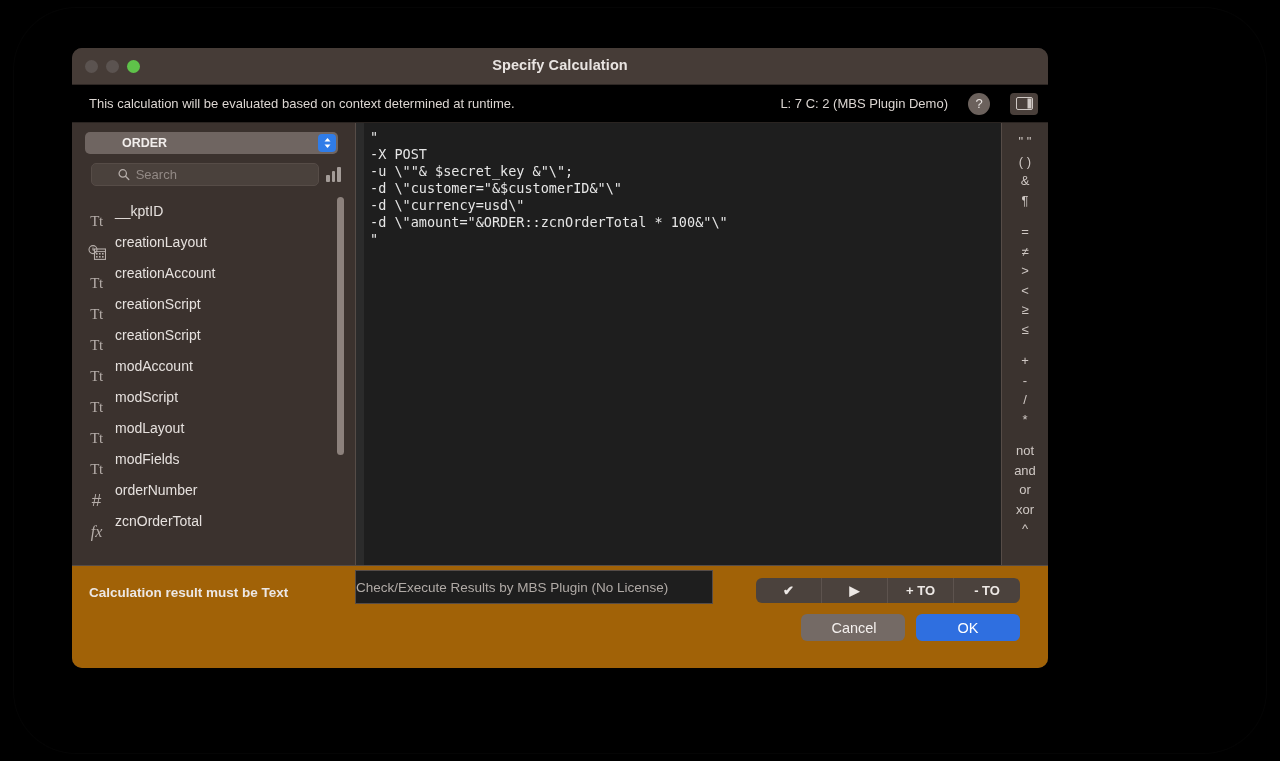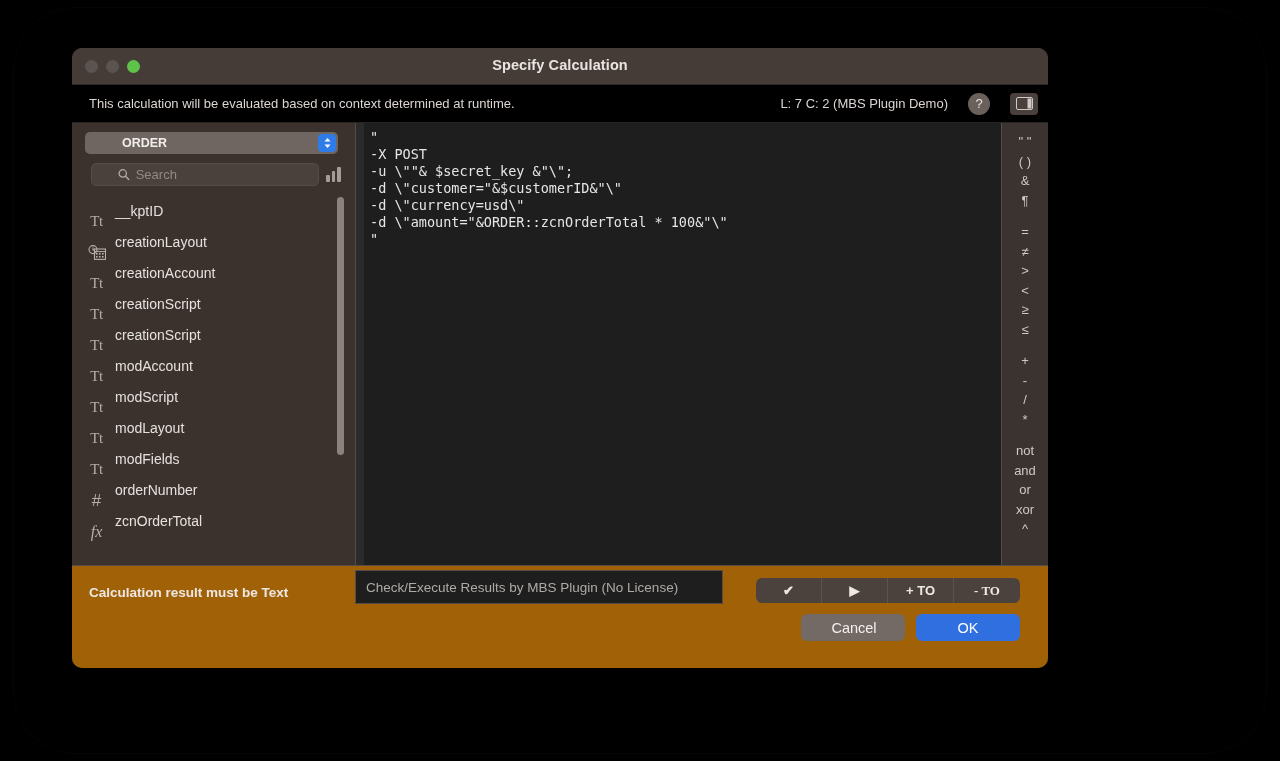--- a/index.html
+++ b/index.html
@@ -331,21 +331,21 @@
   .result-type-label {
     font-size: 13.5px;
     color: #ece7e4;
     font-weight: bold;
   }
   .results-box {
     flex: 1 1 auto;
     margin: 4px 0 8px 0;
     background: #1e1e1e;
     border: 1px solid #564c47;
-    padding: 7px 10px;
+    padding: 7px 0;
     max-width: 527px;
   }
   .results-text {
     font-size: 13.5px;
     color: #b0aaa6;
   }
   .actions {
     flex: 1 1 auto;
     display: flex;
     flex-direction: column;
@@ -365,21 +365,21 @@
     width: 66px;
     display: flex;
     align-items: center;
     justify-content: center;
     font-size: 13px;
     font-weight: bold;
     color: #ede8e5;
     cursor: pointer;
     border-right: 1px solid #5d534e;
   }
-  .seg:last-child { border-right: none; font-family: Liberation Serif, serif; }
+  .seg:last-child { border-right: none; }
   .btn-row { display: flex; gap: 11px; }
   .btn {
     height: 27px;
     border-radius: 6px;
     display: flex;
     align-items: center;
     justify-content: center;
     font-size: 14.5px;
     cursor: pointer;
     padding: 0 14px;

